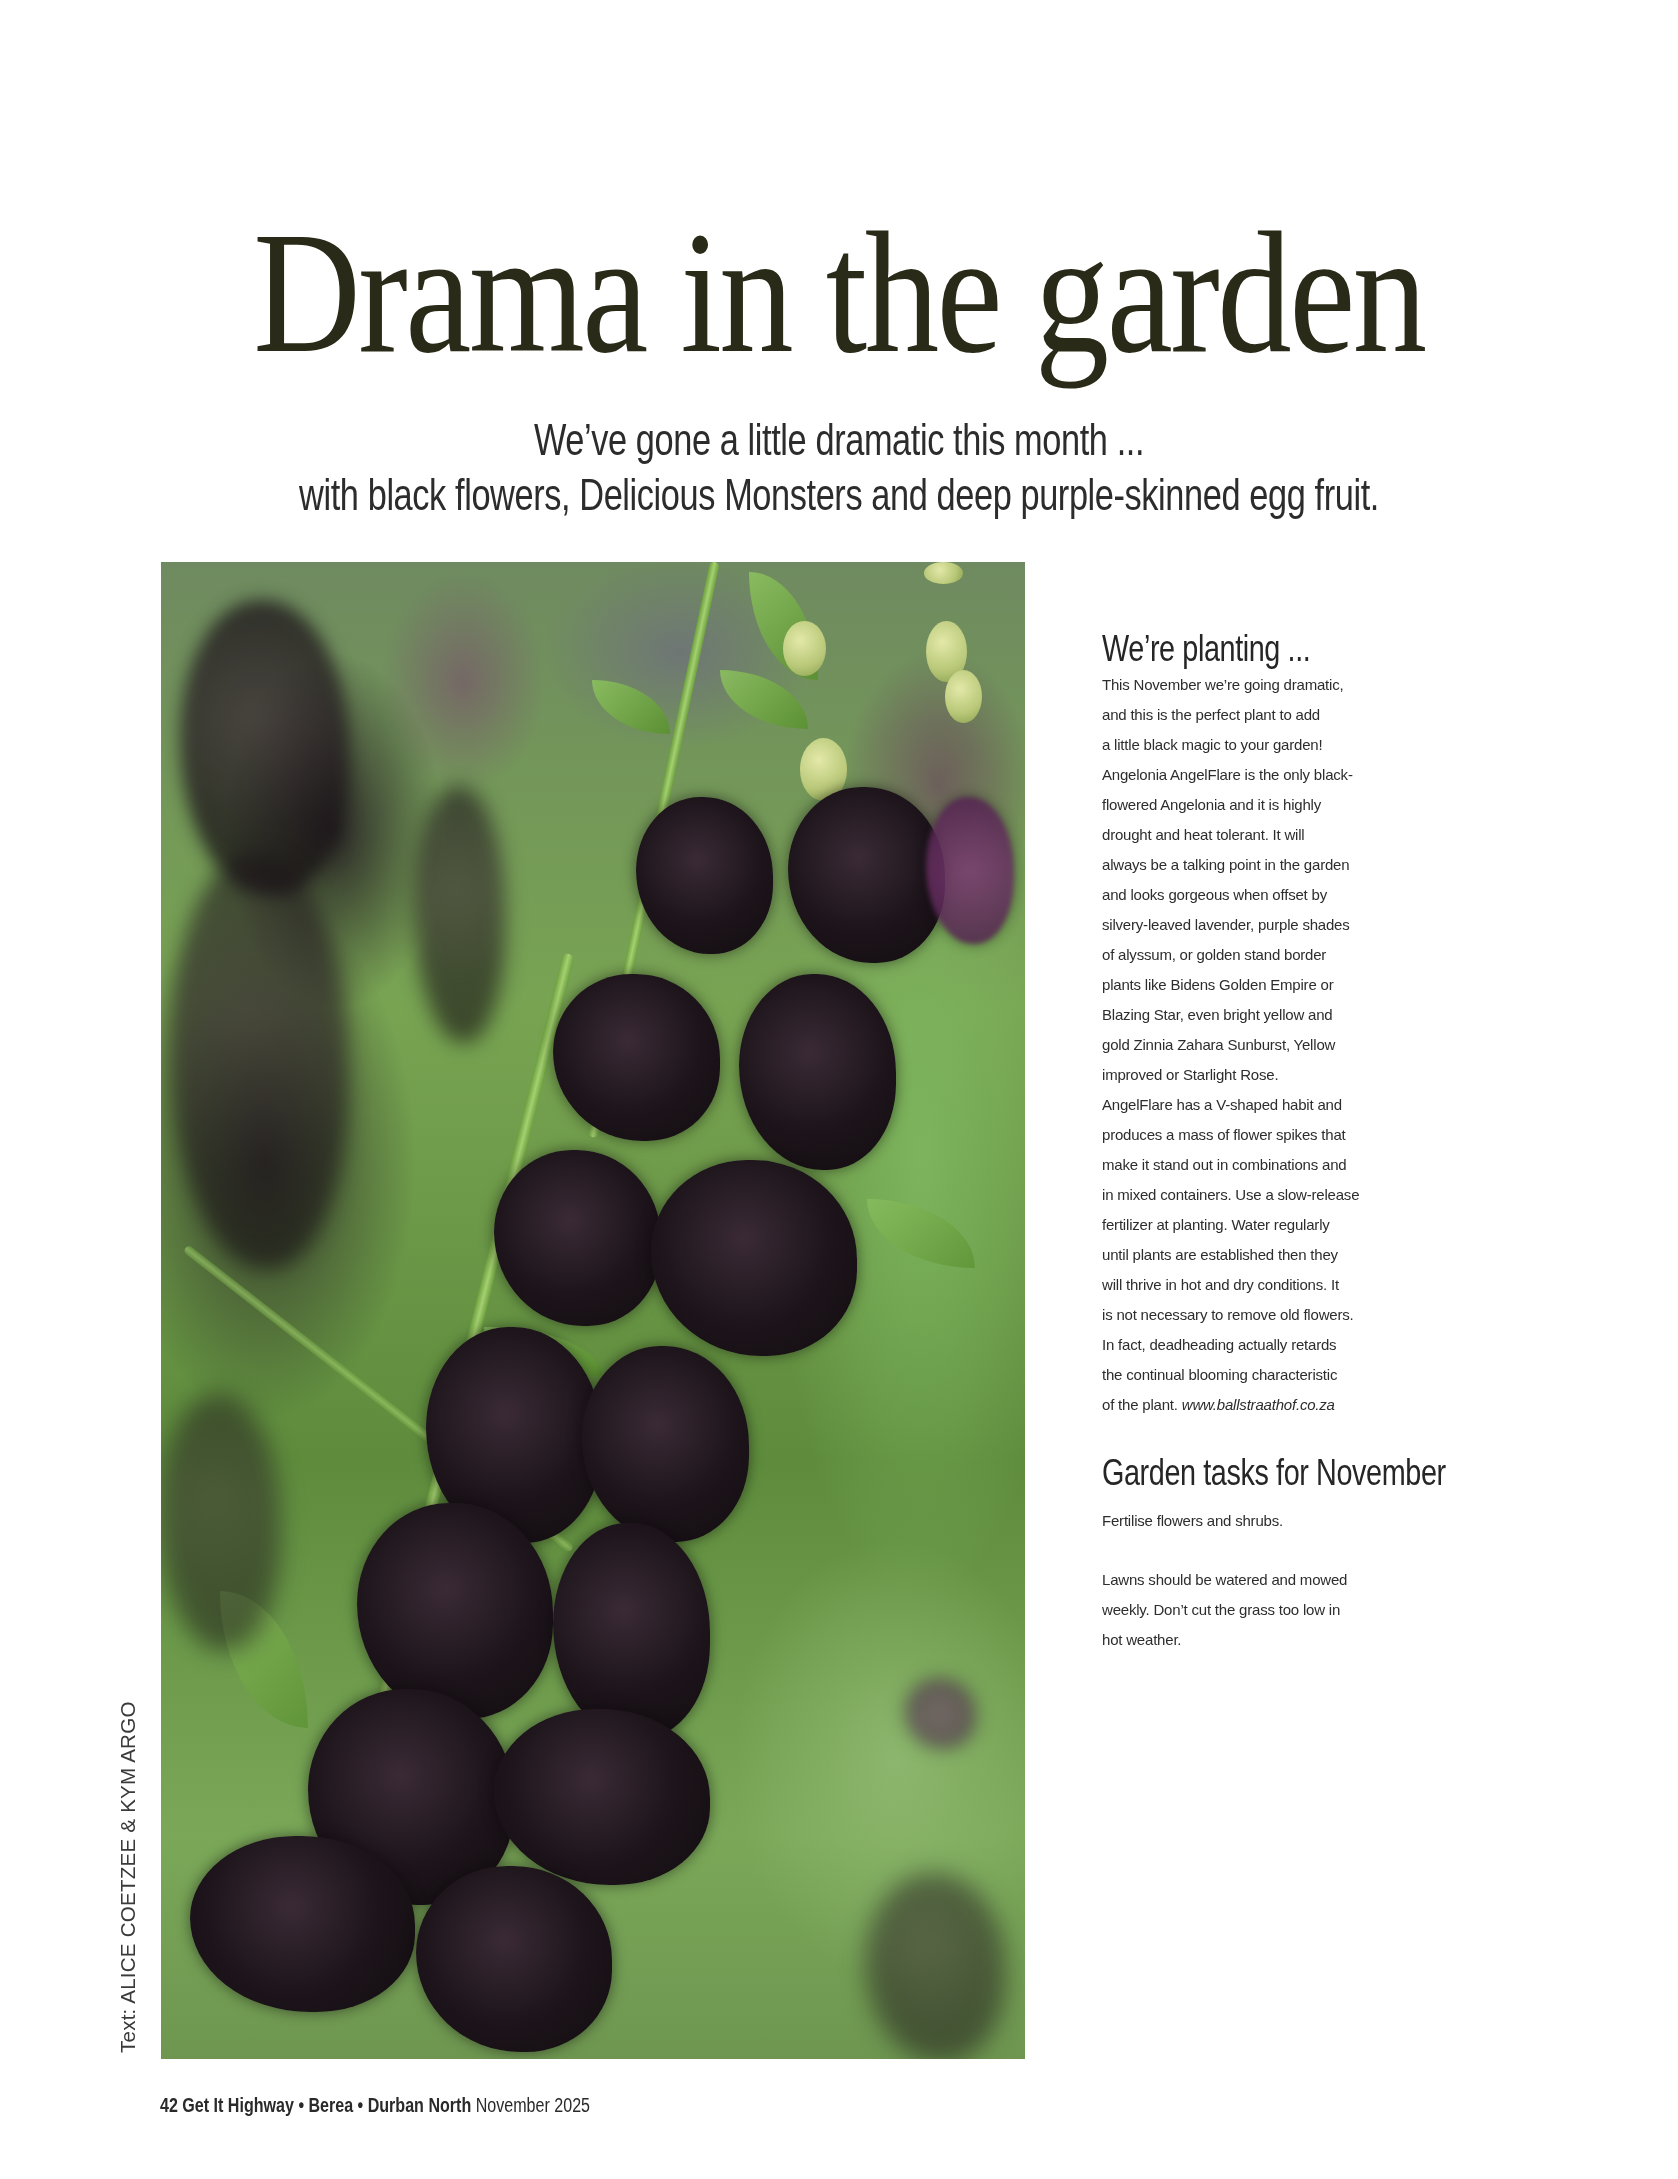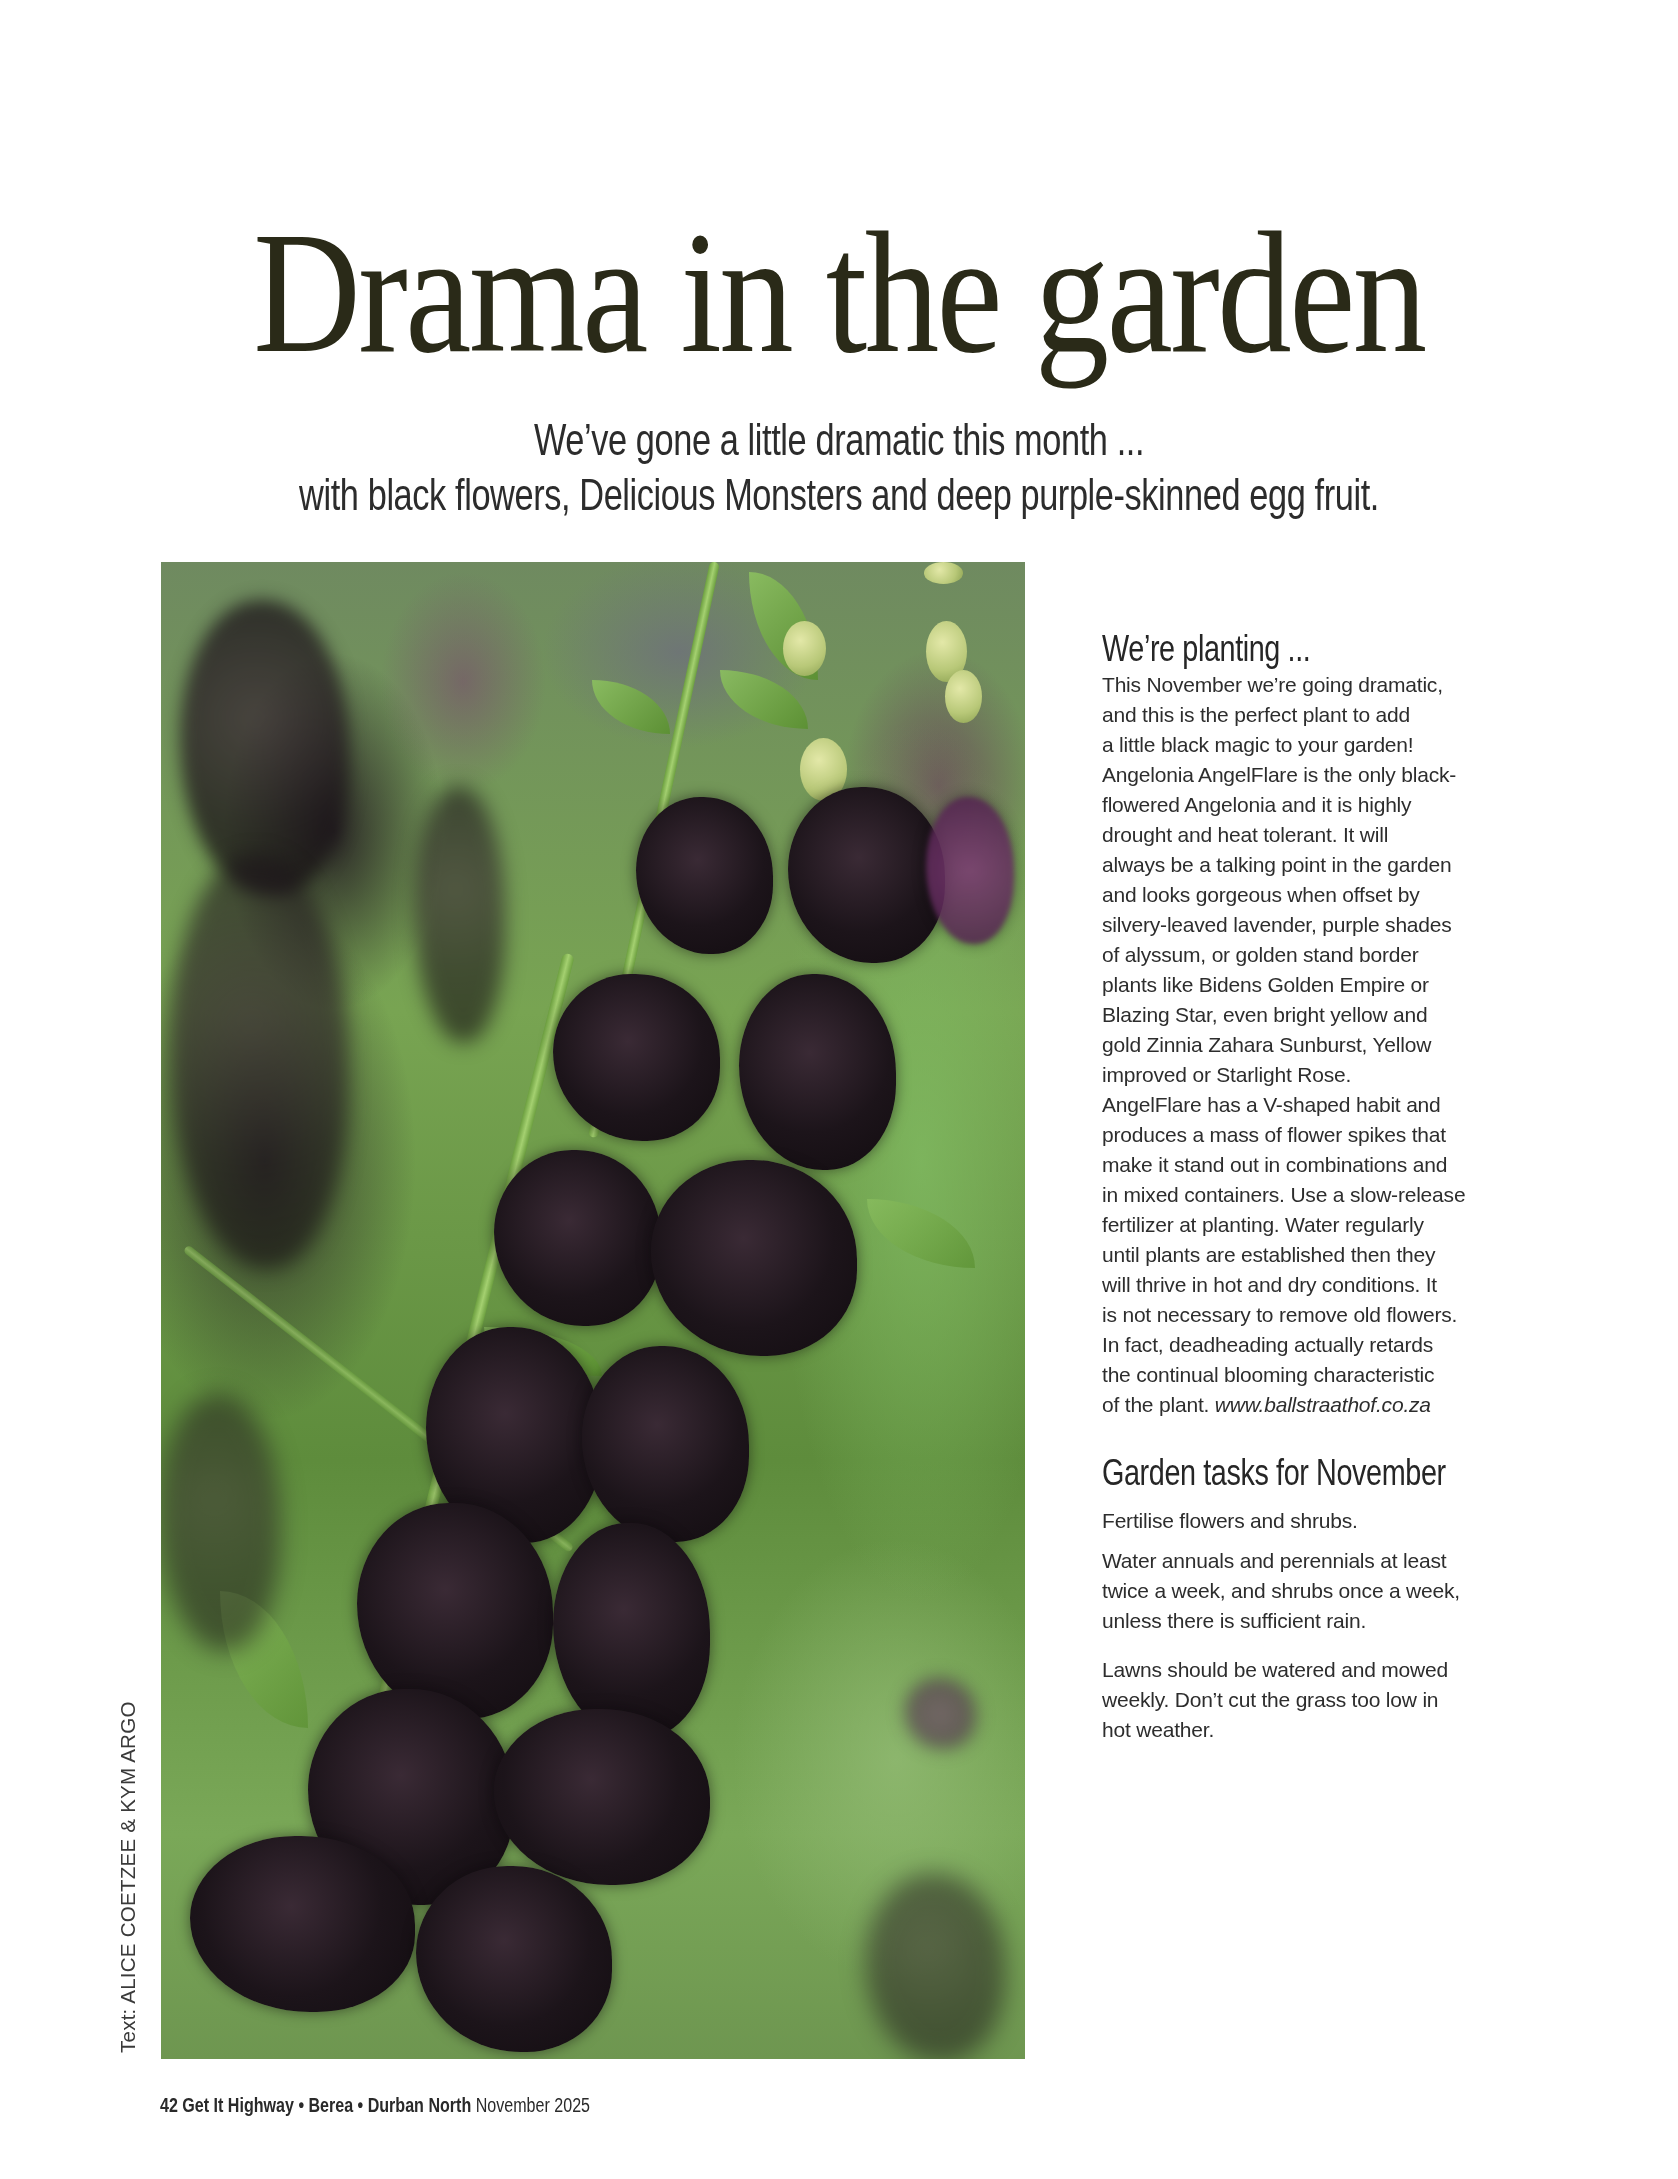--- a/index.html
+++ b/index.html
@@ -104,21 +104,21 @@
     font-size: 36px;
     line-height: 43px;
     color: #262626;
     transform: scaleX(0.8);
     transform-origin: 0 0;
     white-space: nowrap;
     letter-spacing: -0.5px;
   }
   .col p {
     margin: 0;
-    font-size: 21px;
+    font-size: 15px;
     line-height: 30px;
     letter-spacing: -0.2px;
     white-space: nowrap;
   }
   .col .line { display: block; }
   .col .gap { height: 9.8px; }
   .col em { font-style: italic; }
 
   .sec1 { top: 627px; }
   .sec2 { top: 1451px; }
@@ -218,25 +218,20 @@
   </p>
 </section>
 
 <section class="col sec2">
   <h2 style="margin-bottom:2px;">Garden tasks for November</h2>
   <div class="gap"></div>
   <p>
     <span class="line">Fertilise flowers and shrubs.</span>
   </p>
   <div class="gap"></div>
-  <p>
-    <span class="line">Water annuals and perennials at least</span>
-    <span class="line">twice a week, and shrubs once a week,</span>
-    <span class="line">unless there is sufficient rain.</span>
-  </p>
   <div class="gap"></div>
   <div class="gap"></div>
   <p>
     <span class="line">Lawns should be watered and mowed</span>
     <span class="line">weekly. Don’t cut the grass too low in</span>
     <span class="line">hot weather.</span>
   </p>
   <div class="gap"></div>
 </section>
 

